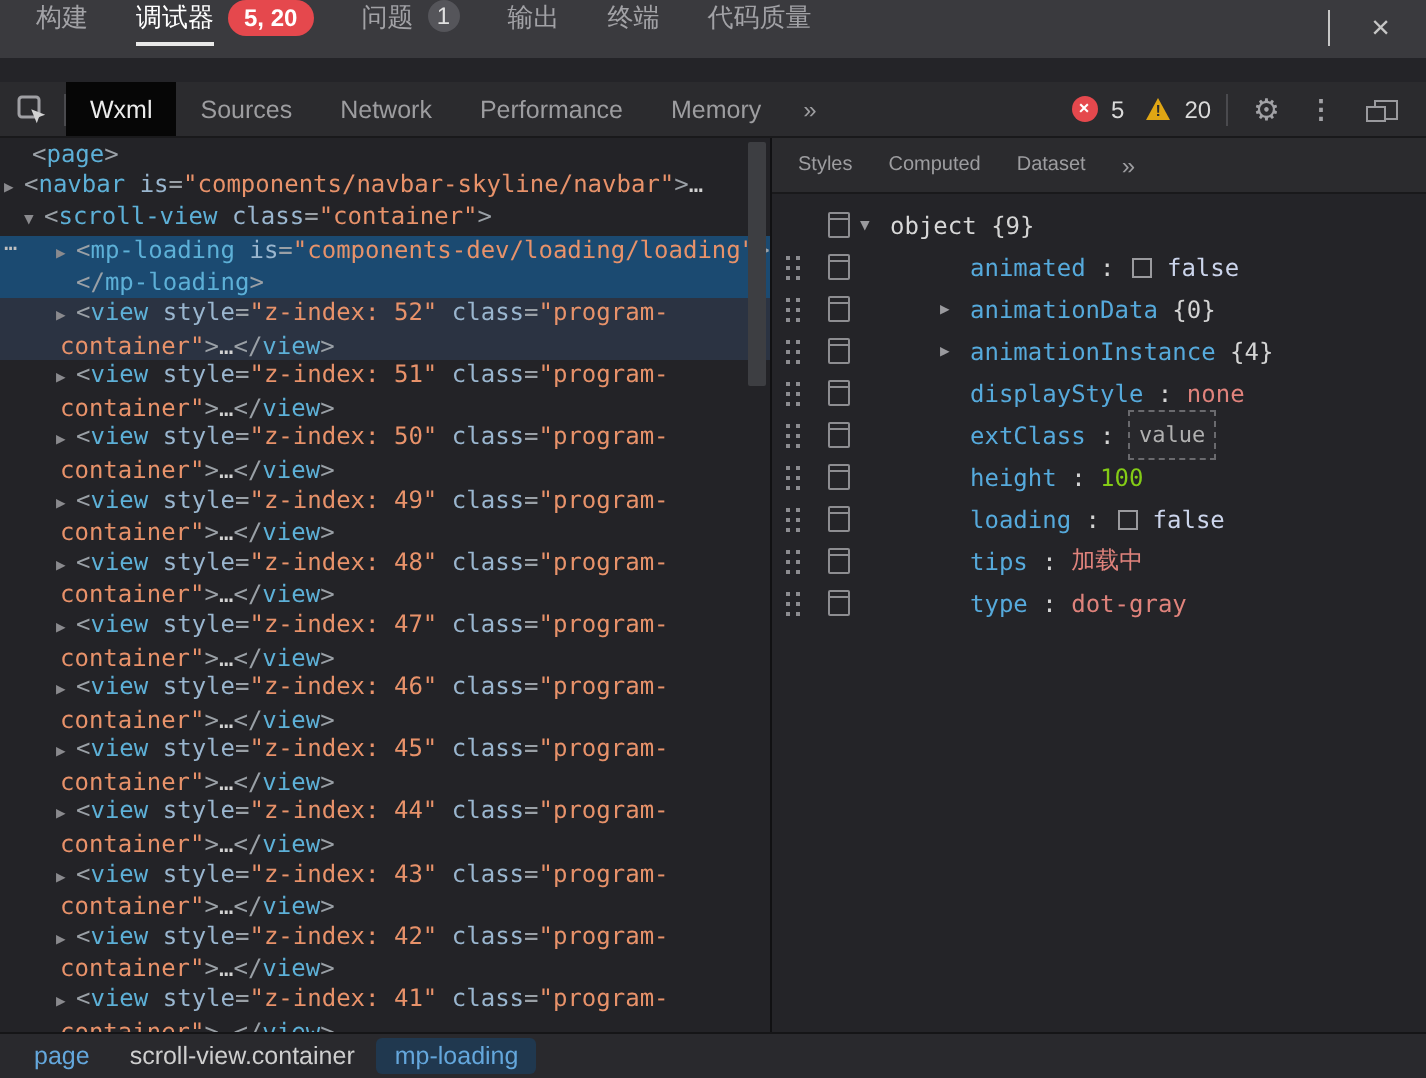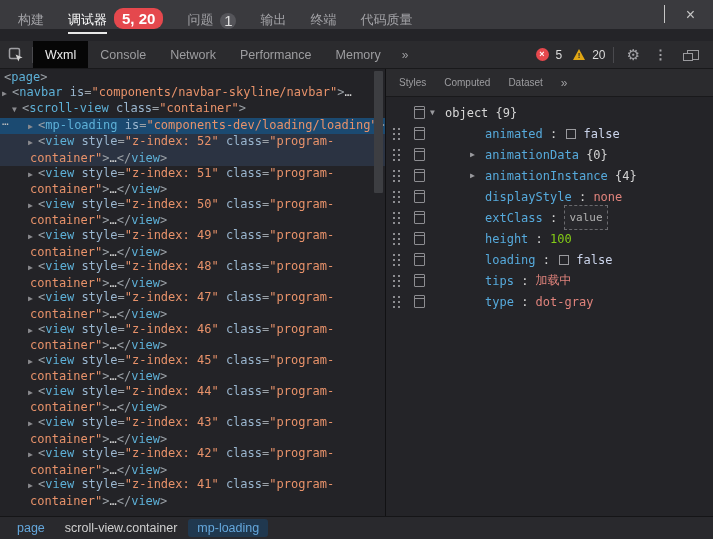--- a/index.html
+++ b/index.html
@@ -3,24 +3,24 @@
 <meta charset="utf-8">
 <style>
   * { box-sizing: border-box; margin: 0; padding: 0; }
   html,body { width:713px; height:539px; overflow:hidden; }
   body { background:#242428; font-family:"Liberation Sans",sans-serif; }
   .window { width:713px; height:539px; display:flex; flex-direction:column; }
 
   
   .titlebar { height:29px; background:#3a3a3e; display:flex; align-items:center; flex:none; padding-left:6px; }
   .ttabs { display:flex; align-items:center; height:100%; }
-  .ttab { display:flex; align-items:flex-end; gap:7px; padding:0 12px; height:100%; cursor:default; }
+  .ttab { display:flex; align-items:flex-start; gap:7px; padding:0 12px; height:100%; cursor:default; }
   .ttab .lbl { color:#a2a2a6; font-size:13px; }
   .ttab.active .lbl { color:#ffffff; border-bottom:2px solid #e9e9e9; padding-bottom:3px; margin-bottom:-5px; }
-  .badge { font-size:15px; }
+  .badge { font-size:12px; }
   .badge.red-pill { background:#e5484d; color:#fff; border-radius:9px; padding:2px 8px; font-weight:bold; }
   .badge.gray-circle { background:#55555a; color:#e0e0e0; border-radius:50%; width:16px; height:16px; line-height:16px; text-align:center; }
   .win-controls { margin-left:auto; display:flex; align-items:center; gap:21px; padding-right:18px; }
   .chevron-up { width:8px; height:8px; border-left:1.6px solid #c6c6c6; border-top:1.6px solid #c6c6c6; transform:rotate(45deg); margin-top:3px; }
   .close-glyph { color:#c6c6c6; font-size:16px; line-height:16px; }
 
   
   .toolbar { height:28px; background:#2b2b2e; display:flex; align-items:center; flex:none; border-bottom:1px solid #19191b;margin-top:12px; }
   .inspect-btn { width:32px; display:flex; justify-content:center; align-items:center; height:100%; }
   .vsep { width:1px; height:16px; background:#4a4a4e; flex:none; }
@@ -126,44 +126,45 @@
   <div class="toolbar">
     <span class="inspect-btn">
       <svg width="16" height="16" viewBox="0 0 16 16">
         <rect x="1.5" y="1.5" width="10" height="10" rx="1.5" fill="none" stroke="#a0a0a4" stroke-width="1.5"></rect>
         <path d="M7.6 7.6 L14.6 10.4 L11.5 11.5 L10.4 14.6 Z" fill="#d2d2d2"></path>
       </svg>
     </span>
     <span class="vsep"></span>
     <div class="dt-tabs" id="dt-tabs">
         <div class="dt-tab active">Wxml</div>
-        <div class="dt-tab">Console</div>
+        <div class="dt-tab">Sources</div>
         <div class="dt-tab">Network</div>
         <div class="dt-tab">Performance</div>
         <div class="dt-tab">Memory</div>
       </div>
     <span class="overflow">»</span>
     <div class="tb-right">
       <span class="err-icon"></span>
       <span class="count">5</span>
       <span class="warn-icon"></span>
       <span class="count">20</span>
       <span class="vsep"></span>
       <span class="gear-glyph">⚙</span>
       <span class="kebab-glyph">⋮</span>
       <span class="dock-icon"></span>
     </div>
   </div>
 
   <div class="main">
     <div class="code-panel" id="code-lines">
-        <div class="code-line" style="padding-left: 4px;"><span class="p">&lt;</span><span class="t">page</span><span class="p">&gt;</span></div>
+        <div class="code-line" style="padding-left: 16px;"><span class="p">&lt;</span><span class="t">page</span><span class="p">&gt;</span></div>
         <div class="code-line" style="padding-left: 12px;"><span class="tw">▶</span><span class="p">&lt;</span><span class="t">navbar</span><span class="p"> </span><span class="a">is</span><span class="p">=</span><span class="v">"components/navbar-skyline/navbar"</span><span class="p">&gt;</span><span class="e">…</span></div>
         <div class="code-line" style="padding-left: 22px;"><span class="tw">▼</span><span class="p">&lt;</span><span class="t">scroll-view</span><span class="p"> </span><span class="a">class</span><span class="p">=</span><span class="v">"container"</span><span class="p">&gt;</span></div>
         <div class="code-line sel" style="padding-left: 38px;"><span class="gutter">…</span><span class="tw">▶</span><span class="p">&lt;</span><span class="t">mp-loading</span><span class="p"> </span><span class="a">is</span><span class="p">=</span><span class="v">"components-dev/loading/loading"</span><span class="p">&gt;</span><span class="e">…</span></div>
+        <div class="code-line sel" style="padding-left: 38px;"><span class="p">&lt;/</span><span class="t">mp-loading</span><span class="p">&gt;</span></div>
         <div class="code-line hl" style="padding-left: 38px;"><span class="tw">▶</span><span class="p">&lt;</span><span class="t">view</span><span class="p"> </span><span class="a">style</span><span class="p">=</span><span class="v">"z-index: 52"</span><span class="p"> </span><span class="a">class</span><span class="p">=</span><span class="v">"program-</span></div>
         <div class="code-line hl" style="padding-left: 30px;"><span class="v">container"</span><span class="p">&gt;</span><span class="e">…</span><span class="p">&lt;/</span><span class="t">view</span><span class="p">&gt;</span></div>
         <div class="code-line" style="padding-left: 38px;"><span class="tw">▶</span><span class="p">&lt;</span><span class="t">view</span><span class="p"> </span><span class="a">style</span><span class="p">=</span><span class="v">"z-index: 51"</span><span class="p"> </span><span class="a">class</span><span class="p">=</span><span class="v">"program-</span></div>
         <div class="code-line" style="padding-left: 30px;"><span class="v">container"</span><span class="p">&gt;</span><span class="e">…</span><span class="p">&lt;/</span><span class="t">view</span><span class="p">&gt;</span></div>
         <div class="code-line" style="padding-left: 38px;"><span class="tw">▶</span><span class="p">&lt;</span><span class="t">view</span><span class="p"> </span><span class="a">style</span><span class="p">=</span><span class="v">"z-index: 50"</span><span class="p"> </span><span class="a">class</span><span class="p">=</span><span class="v">"program-</span></div>
         <div class="code-line" style="padding-left: 30px;"><span class="v">container"</span><span class="p">&gt;</span><span class="e">…</span><span class="p">&lt;/</span><span class="t">view</span><span class="p">&gt;</span></div>
         <div class="code-line" style="padding-left: 38px;"><span class="tw">▶</span><span class="p">&lt;</span><span class="t">view</span><span class="p"> </span><span class="a">style</span><span class="p">=</span><span class="v">"z-index: 49"</span><span class="p"> </span><span class="a">class</span><span class="p">=</span><span class="v">"program-</span></div>
         <div class="code-line" style="padding-left: 30px;"><span class="v">container"</span><span class="p">&gt;</span><span class="e">…</span><span class="p">&lt;/</span><span class="t">view</span><span class="p">&gt;</span></div>
         <div class="code-line" style="padding-left: 38px;"><span class="tw">▶</span><span class="p">&lt;</span><span class="t">view</span><span class="p"> </span><span class="a">style</span><span class="p">=</span><span class="v">"z-index: 48"</span><span class="p"> </span><span class="a">class</span><span class="p">=</span><span class="v">"program-</span></div>
         <div class="code-line" style="padding-left: 30px;"><span class="v">container"</span><span class="p">&gt;</span><span class="e">…</span><span class="p">&lt;/</span><span class="t">view</span><span class="p">&gt;</span></div>

